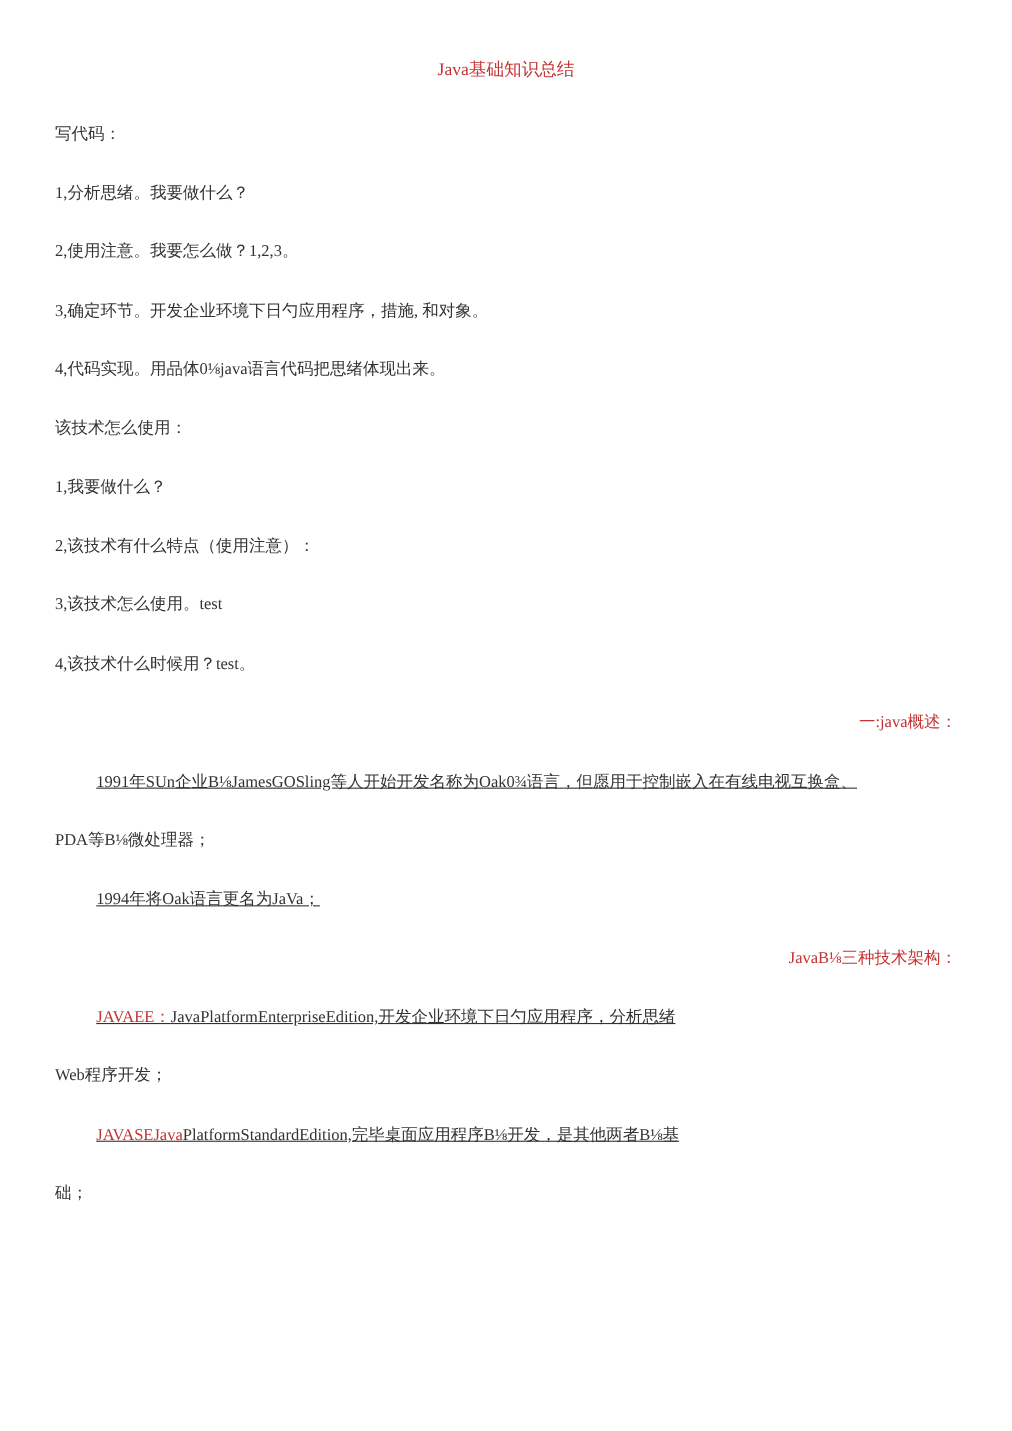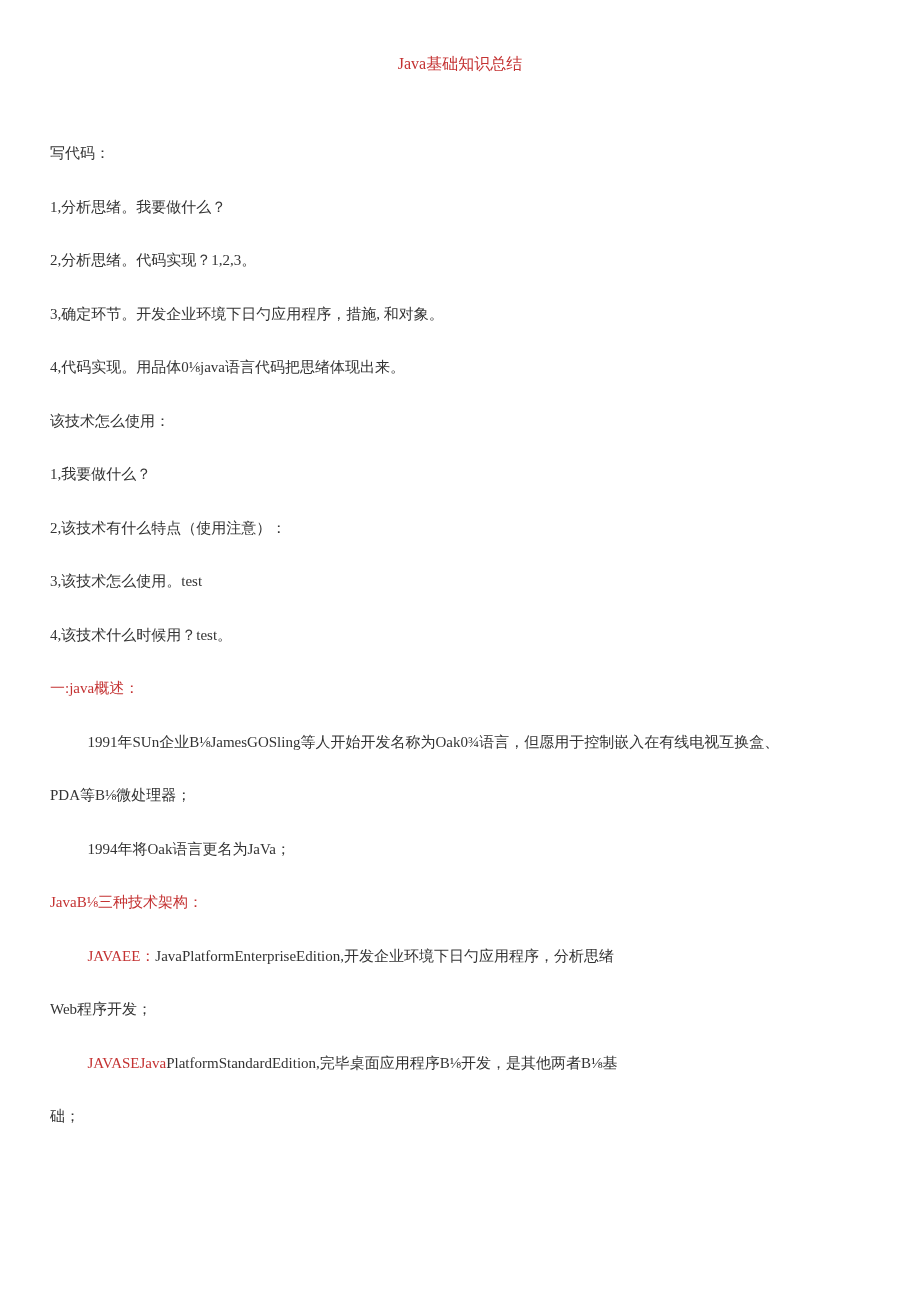--- a/index.html
+++ b/index.html
@@ -9,42 +9,44 @@
       font-size: 15px;
       line-height: 1.7;
       color: #333;
       background: #fff;
       width: 820px;
     }
     .title {
       text-align: center;
       color: #c43232;
       font-size: 16px;
-      margin-bottom: 64px;
+      margin-bottom: 33px;
     }
     p {
       margin: 0 0 28px 0;
     }
     .indent {
       text-indent: 2.5em;
+      text-decoration: underline;
     }
     .red {
       color: #c43232;
+      text-align: right;
     }
     .big-gap {
     }
   </style>
 </head>
 <body>
 
 <div class="title">Java基础知识总结</div>
 
 <p>写代码：</p>
 <p>1,分析思绪。我要做什么？</p>
-<p>2,分析思绪。代码实现？1,2,3。</p>
+<p>2,使用注意。我要怎么做？1,2,3。</p>
 <p>3,确定环节。开发企业环境下日勺应用程序，措施, 和对象。</p>
 <p>4,代码实现。用品体0⅛java语言代码把思绪体现出来。</p>
 <p>该技术怎么使用：</p>
 <p>1,我要做什么？</p>
 <p>2,该技术有什么特点（使用注意）：</p>
 <p>3,该技术怎么使用。test</p>
 <p class="big-gap">4,该技术什么时候用？test。</p>
 
 <p class="red">一:java概述：</p>
 <p class="indent">1991年SUn企业B⅛JamesGOSling等人开始开发名称为Oak0¾语言，但愿用于控制嵌入在有线电视互换盒、</p>

